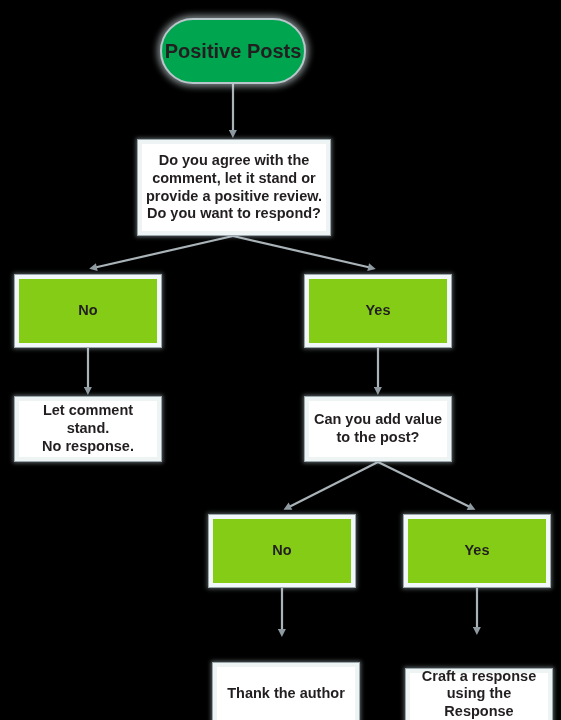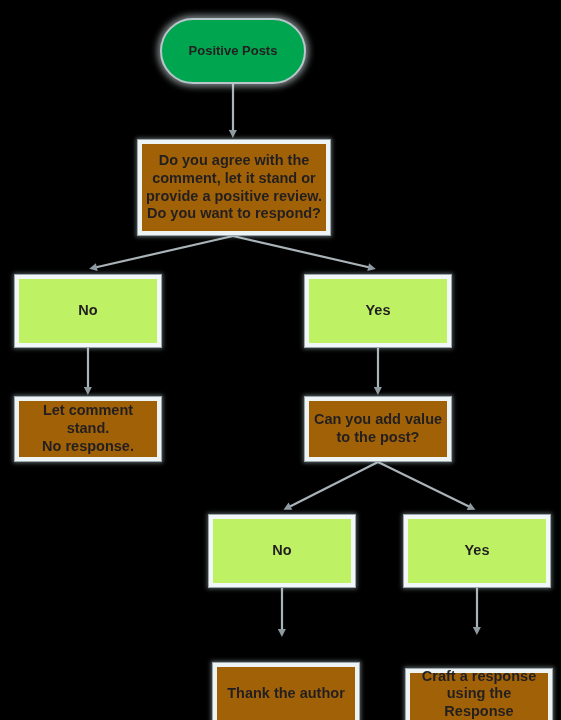--- a/index.html
+++ b/index.html
@@ -33,33 +33,33 @@
     font-weight: bold;
     line-height: 1.22;
     z-index: 2;
   }
   
   .node-start {
     border-radius: 36px;
     background: #00a550;
     border: 2px solid #b9c6cc;
     box-shadow: 0 0 6px 3px rgba(215,228,232,0.55);
-    font-size: 13px;
+    font-size: 20px;
   }
   
   .node-green {
-    background: #a16207;
+    background: #ffffff;
     border: 1px solid #9aa7ad;
     box-shadow: inset 0 0 0 4px #eef3f4, 0 0 4px 1px rgba(200,215,220,0.45);
     font-size: 14.5px;
     padding: 2px 8px;
   }
   
   .node-blue {
-    background: #bef264;
+    background: #84cc16;
     border: 1px solid #9aa7ad;
     box-shadow: inset 0 0 0 4px #f2f8fa, 0 0 4px 1px rgba(200,215,220,0.40);
     font-size: 14.5px;
     padding: 2px 8px;
   }
   .node-label {
     display: block;
     white-space: pre-line;
   }
 </style>

